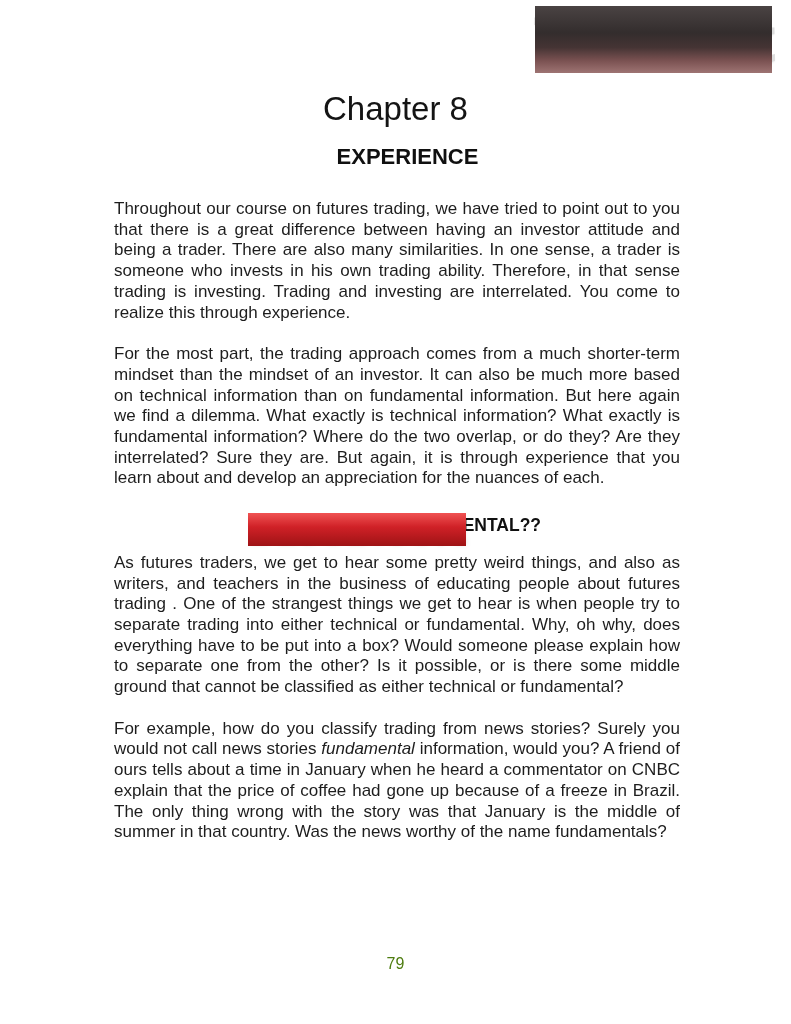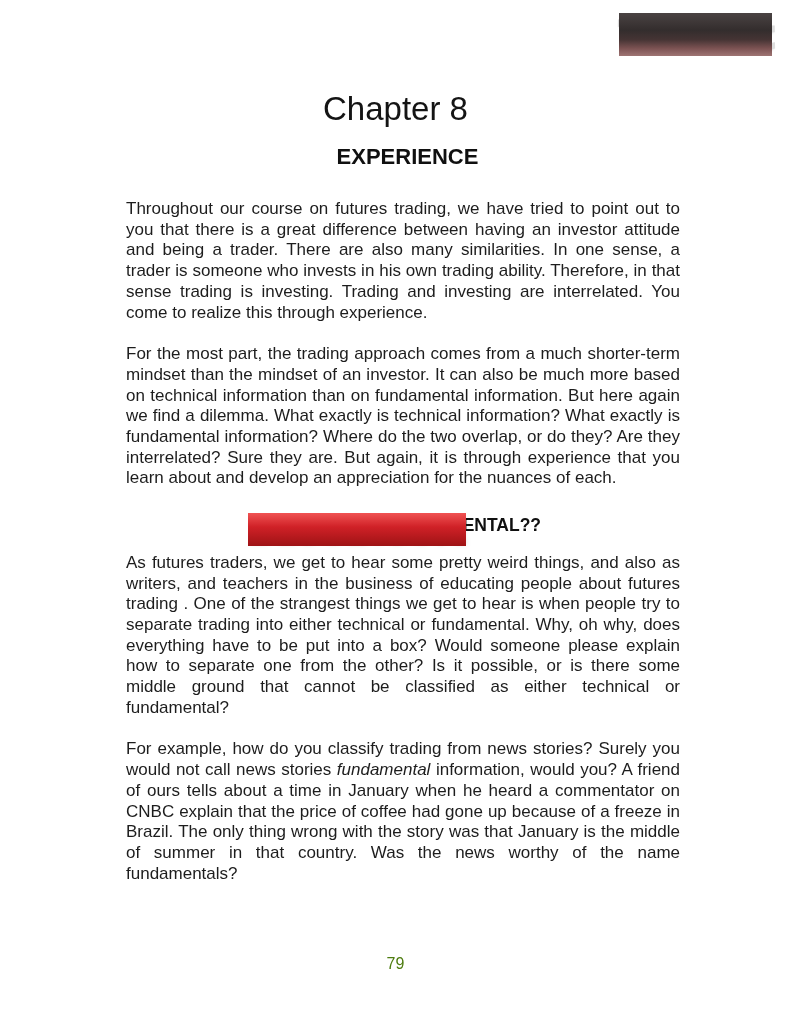--- a/index.html
+++ b/index.html
@@ -8,37 +8,37 @@
     overflow:hidden; font-family:"Liberation Sans", sans-serif; color:#1c1c1c;
   }
 
   
   .logo-stack { position:relative; display:inline-block; white-space:nowrap; }
   .logo-stack .layer-back { position:absolute; left:0; top:0; }
   .logo-stack .layer-front { position:relative; }
   .grad-fill { -webkit-background-clip:text; background-clip:text; color:transparent; }
 
   
-  .tc4s { position:absolute; top:15px; right:19px; font-size:39px; font-weight:bold;
+  .tc4s { position:absolute; top:8px; right:19px; font-size:60px; font-weight:normal;
           letter-spacing:-2px; line-height:1.05; }
   .tc4s .layer-back { color:#e3e3e3; -webkit-text-stroke:3px #dedede;
           text-shadow:0 2px 3px rgba(0,0,0,0.18); }
   .tc4s .layer-front { background:linear-gradient(180deg,#4a4343 0%,#332d2d 40%,#453434 62%,#7b5252 82%,#9e7473 100%); }
 
   
   .chapter-title { position:absolute; top:90px; left:0; width:100%;
           text-align:center; font-size:33px; font-weight:400; color:#141414; }
   .section-title { position:absolute; top:144px; left:0; width:100%;
           text-align:center; font-size:22px; font-weight:bold; color:#101010;margin-left:12px; }
 
   
   .body-col { position:absolute; top:199px; left:114px; width:566px;
           font-size:17px; line-height:20.7px; text-align:justify;
           text-justify:inter-word; color:#1d1d1d; }
-  .body-col p { margin:0 0 21px 12px; }
+  .body-col p { margin:0 0 21px 0; }
   .body-col p:last-child { margin-bottom:0; }
   .subheading { text-align:center; font-weight:bold; font-size:17.5px;
           margin:26px 0 17px 0; color:#101010; }
   .it { font-style:italic; }
 
   
   .watermark { position:absolute; left:248px; top:516px;
           font-family:"DejaVu Serif", serif; font-weight:bold; font-size:28px;
           letter-spacing:2px; line-height:1; }
   .watermark .layer-back { color:#ffffff; -webkit-text-stroke:6px #ffffff;

